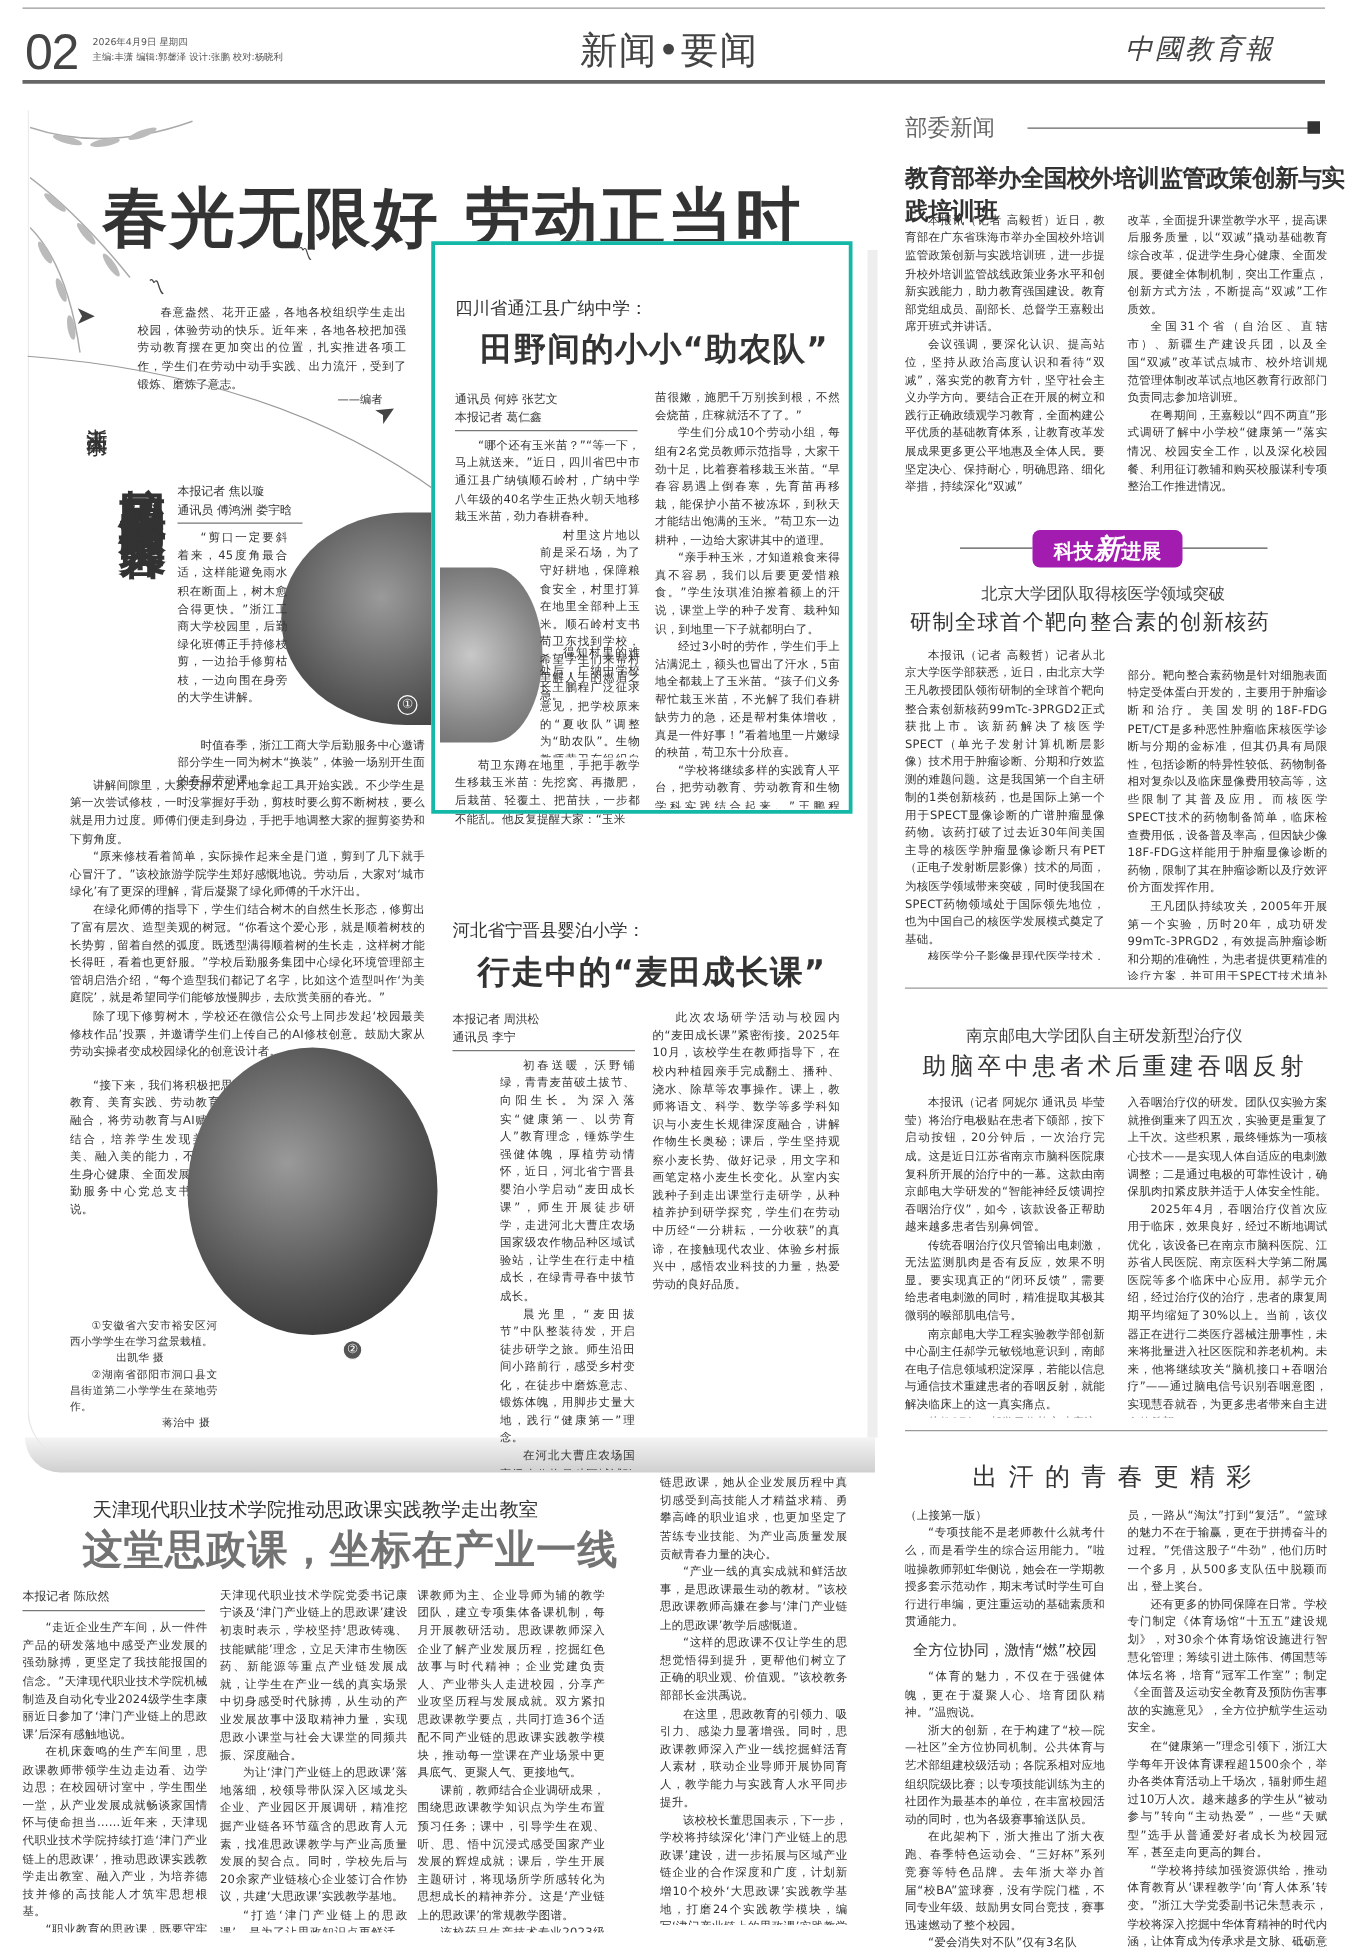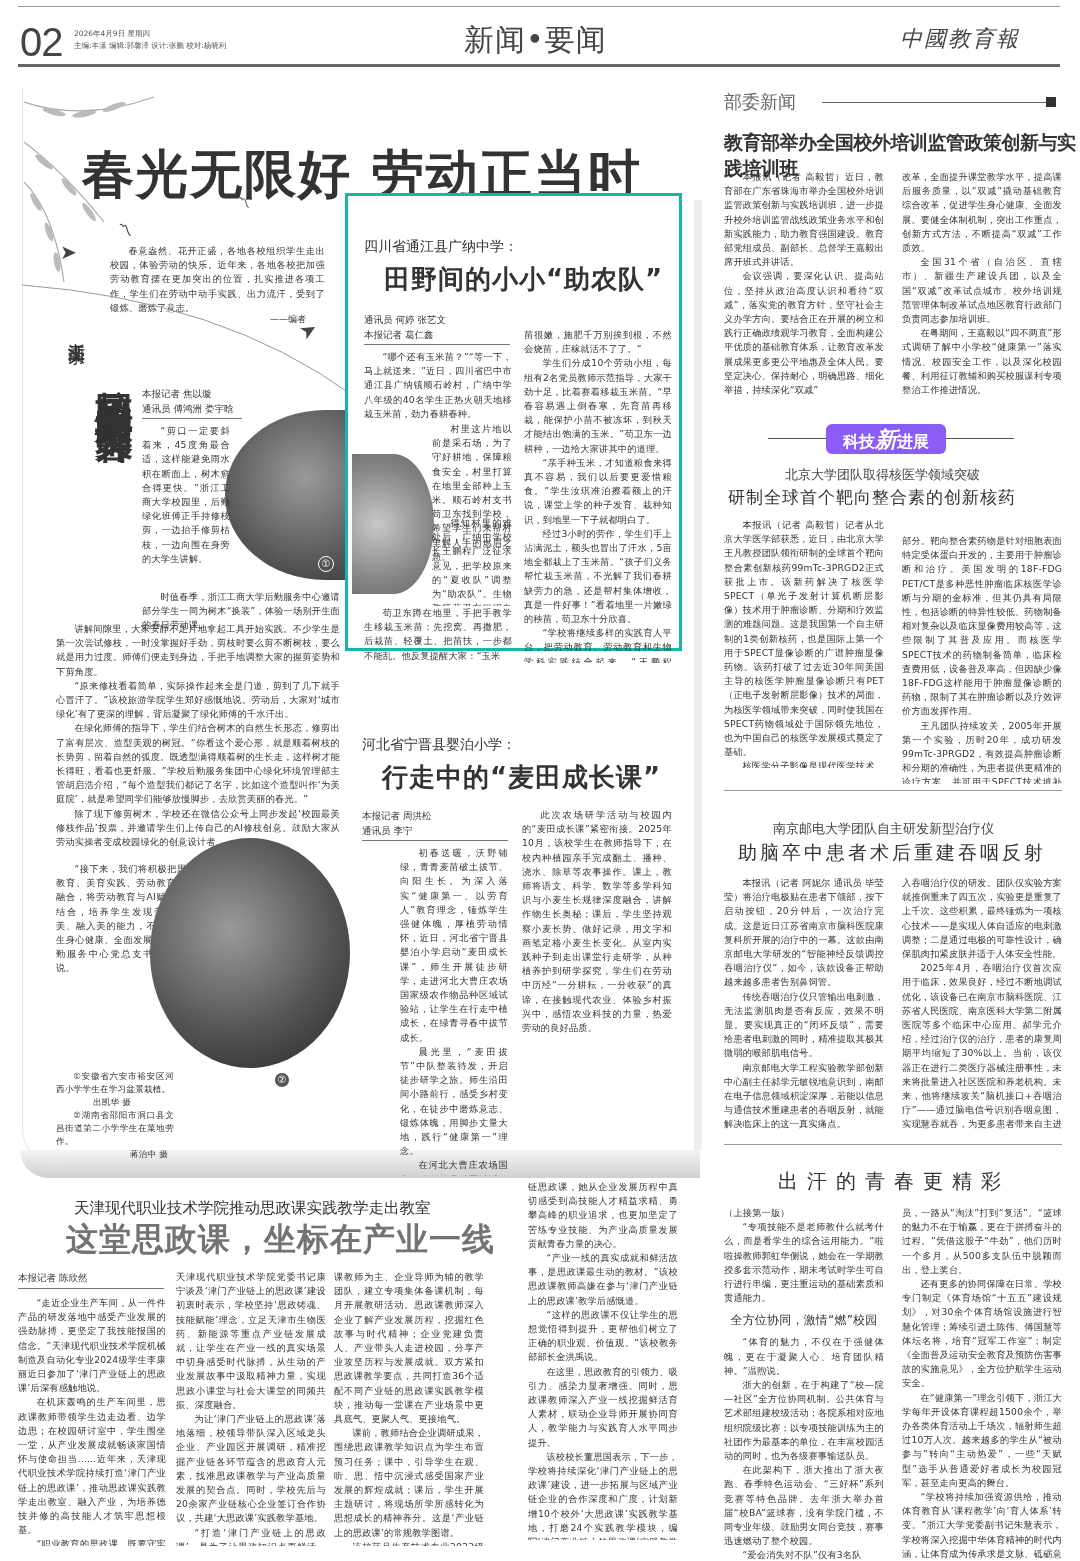--- a/index.html
+++ b/index.html
@@ -32,21 +32,21 @@
   
   .red-box { left: 345px; top: 193px; width: 337px; height: 458px; border: 3px solid #14b8a6; background: #fff; }
   .sub-head { font-size: 14px; color: #333; }
   .big-head { font-size: 26px; color: #333; font-weight: bold; letter-spacing: 1px; }
 
   
   .r-section { left: 724px; top: 90px; font-size: 18px; color: #666; }
   .r-section-line { left: 822px; top: 102px; width: 230px; height: 1px; background: #666; }
   .r-section-sq { left: 1046px; top: 97px; width: 10px; height: 10px; background: #333; }
   .r-head1 { left: 724px; top: 130px; font-size: 19px; font-weight: bold; color: #333; letter-spacing: -0.5px; }
-  .tech-badge { left: 826px; top: 424px; width: 120px; height: 30px; background: #8b5cf6; border-radius: 6px; color: #fff; font-size: 16px; line-height: 30px; text-align: center; font-weight: bold; }
+  .tech-badge { left: 826px; top: 424px; width: 120px; height: 30px; background: #a21caf; border-radius: 6px; color: #fff; font-size: 16px; line-height: 30px; text-align: center; font-weight: bold; }
   .tech-line-l { left: 768px; top: 438px; width: 58px; height: 1px; background: #555; }
   .tech-line-r { left: 946px; top: 438px; width: 68px; height: 1px; background: #555; }
 
   .divider { position: absolute; height: 1px; background: #999; }
 </style>
 </head>
 <body>
 
 <div class="rule" style="left:18px;top:6px;width:1042px;height:1px;background:#999;"></div>
 <div class="abs pg-num">02</div>
@@ -118,21 +118,21 @@
   <p>在绿化师傅的指导下，学生们结合树木的自然生长形态，修剪出了富有层次、造型美观的树冠。“你看这个爱心形，就是顺着树枝的长势剪，留着自然的弧度。既透型满得顺着树的生长走，这样树才能长得旺，看着也更舒服。”学校后勤服务集团中心绿化环境管理部主管胡启浩介绍，“每个造型我们都记了名字，比如这个造型叫作‘为美庭院’，就是希望同学们能够放慢脚步，去欣赏美丽的春光。”</p>
   <p>除了现下修剪树木，学校还在微信公众号上同步发起‘校园最美修枝作品’投票，并邀请学生们上传自己的AI修枝创意。鼓励大家从劳动实操者变成校园绿化的创意设计者。</p>
 </div>
 <div class="abs txt" style="left:56px;top:862px;width:140px;">
     <p>“接下来，我们将积极把思政教育、美育实践、劳动教育有机融合，将劳动教育与AI赋能紧密结合，培养学生发现美、创造美、融入美的能力，不断促进学生身心健康、全面发展。”学校后勤服务中心党总支书记梁文骏说。</p>
   </div>
 
 <div class="abs photo-circle" style="left:150px;top:838px;width:200px;height:230px;"></div>
 <div class="abs photo-num" style="left:274px;top:1072px;background:#555;">②</div>
 
-<div class="abs txt" style="left:56px;top:1055px;width:118px;font-size:8.6px;line-height:13px;margin-top:15px;">
+<div class="abs txt" style="left:56px;top:1055px;width:118px;font-size:8.6px;line-height:13px;">
   <p>①安徽省六安市裕安区河西小学学生在学习盆景栽植。</p>
   <div style="text-align:center;padding-right:6px;">出凯华  摄</div>
   <p>②湖南省邵阳市洞口县文昌街道第二小学学生在菜地劳作。</p>
   <div style="text-align:right;padding-right:6px;">蒋治中  摄</div>
 </div>
 
 <div class="abs red-box">
   <div class="abs sub-head" style="left:16px;top:42px;">四川省通江县广纳中学：</div>
   <div class="abs big-head" style="left:36px;top:66px;">田野间的小小“助农队”</div>
   <div class="abs byline" style="left:16px;top:116px;">
@@ -146,21 +146,21 @@
     </div>
   <div class="abs txt" style="left:84px;top:226px;width:80px;">
       <p>村里这片地以前是采石场，为了守好耕地，保障粮食安全，村里打算在地里全部种上玉米。顺石岭村支书苟卫东找到学校，希望学生们来帮村里解人手的燃眉之急。</p>
     </div>
   <div class="abs txt" style="left:84px;top:320px;width:80px;height:90px;overflow:hidden;">
       <p>得知村里的难处后，广纳中学校长王鹏程广泛征求意见，把学校原来的“夏收队”调整为“助农队”。生物教师黄卫东组织自己教的学生参加志愿服务，发挥村里解决了春耕用工难题，又开展了劳动教育，还把生物课从教室搬到了田间地头，现场讲解课本上“种子生长发育”知识，教劳动技、育人两不误。</p>
     </div>
   <div class="abs txt" style="left:16px;top:410px;width:148px;">
       <p>苟卫东蹲在地里，手把手教学生移栽玉米苗：先挖窝、再撒肥，后栽苗、轻覆土、把苗扶，一步都不能乱。他反复提醒大家：“玉米</p>
     </div>
-  <div class="abs txt" style="left:176px;top:132px;width:148px;height:335px;overflow:hidden;">
+  <div class="abs txt" style="left:176px;top:116px;width:148px;height:335px;overflow:hidden;">
     <p style="text-indent:0">苗很嫩，施肥千万别挨到根，不然会烧苗，庄稼就活不了了。”</p>
     <p>学生们分成10个劳动小组，每组有2名党员教师示范指导，大家干劲十足，比着赛着移栽玉米苗。“早春容易遇上倒春寒，先育苗再移栽，能保护小苗不被冻坏，到秋天才能结出饱满的玉米。”苟卫东一边耕种，一边给大家讲其中的道理。</p>
     <p>“亲手种玉米，才知道粮食来得真不容易，我们以后要更爱惜粮食。”学生汝琪准泊擦着额上的汗说，课堂上学的种子发育、栽种知识，到地里一下子就都明白了。</p>
     <p>经过3小时的劳作，学生们手上沾满泥土，额头也冒出了汗水，5亩地全都栽上了玉米苗。“孩子们义务帮忙栽玉米苗，不光解了我们春耕缺劳力的急，还是帮村集体增收，真是一件好事！”看着地里一片嫩绿的秧苗，苟卫东十分欣喜。</p>
     <p>“学校将继续多样的实践育人平台，把劳动教育、劳动教育和生物学科实践结合起来。”王鹏程说，“让孩子们走出教室走进田，在农村学本领，在劳动中磨炼自我，立足实践中生动，踩里有劲、心里有梦。”</p>
   </div>
 </div>
 
 <div class="abs sub-head" style="left:362px;top:736px;">河北省宁晋县婴泊小学：</div>
 <div class="abs big-head" style="left:382px;top:760px;">行走中的“麦田成长课”</div>

